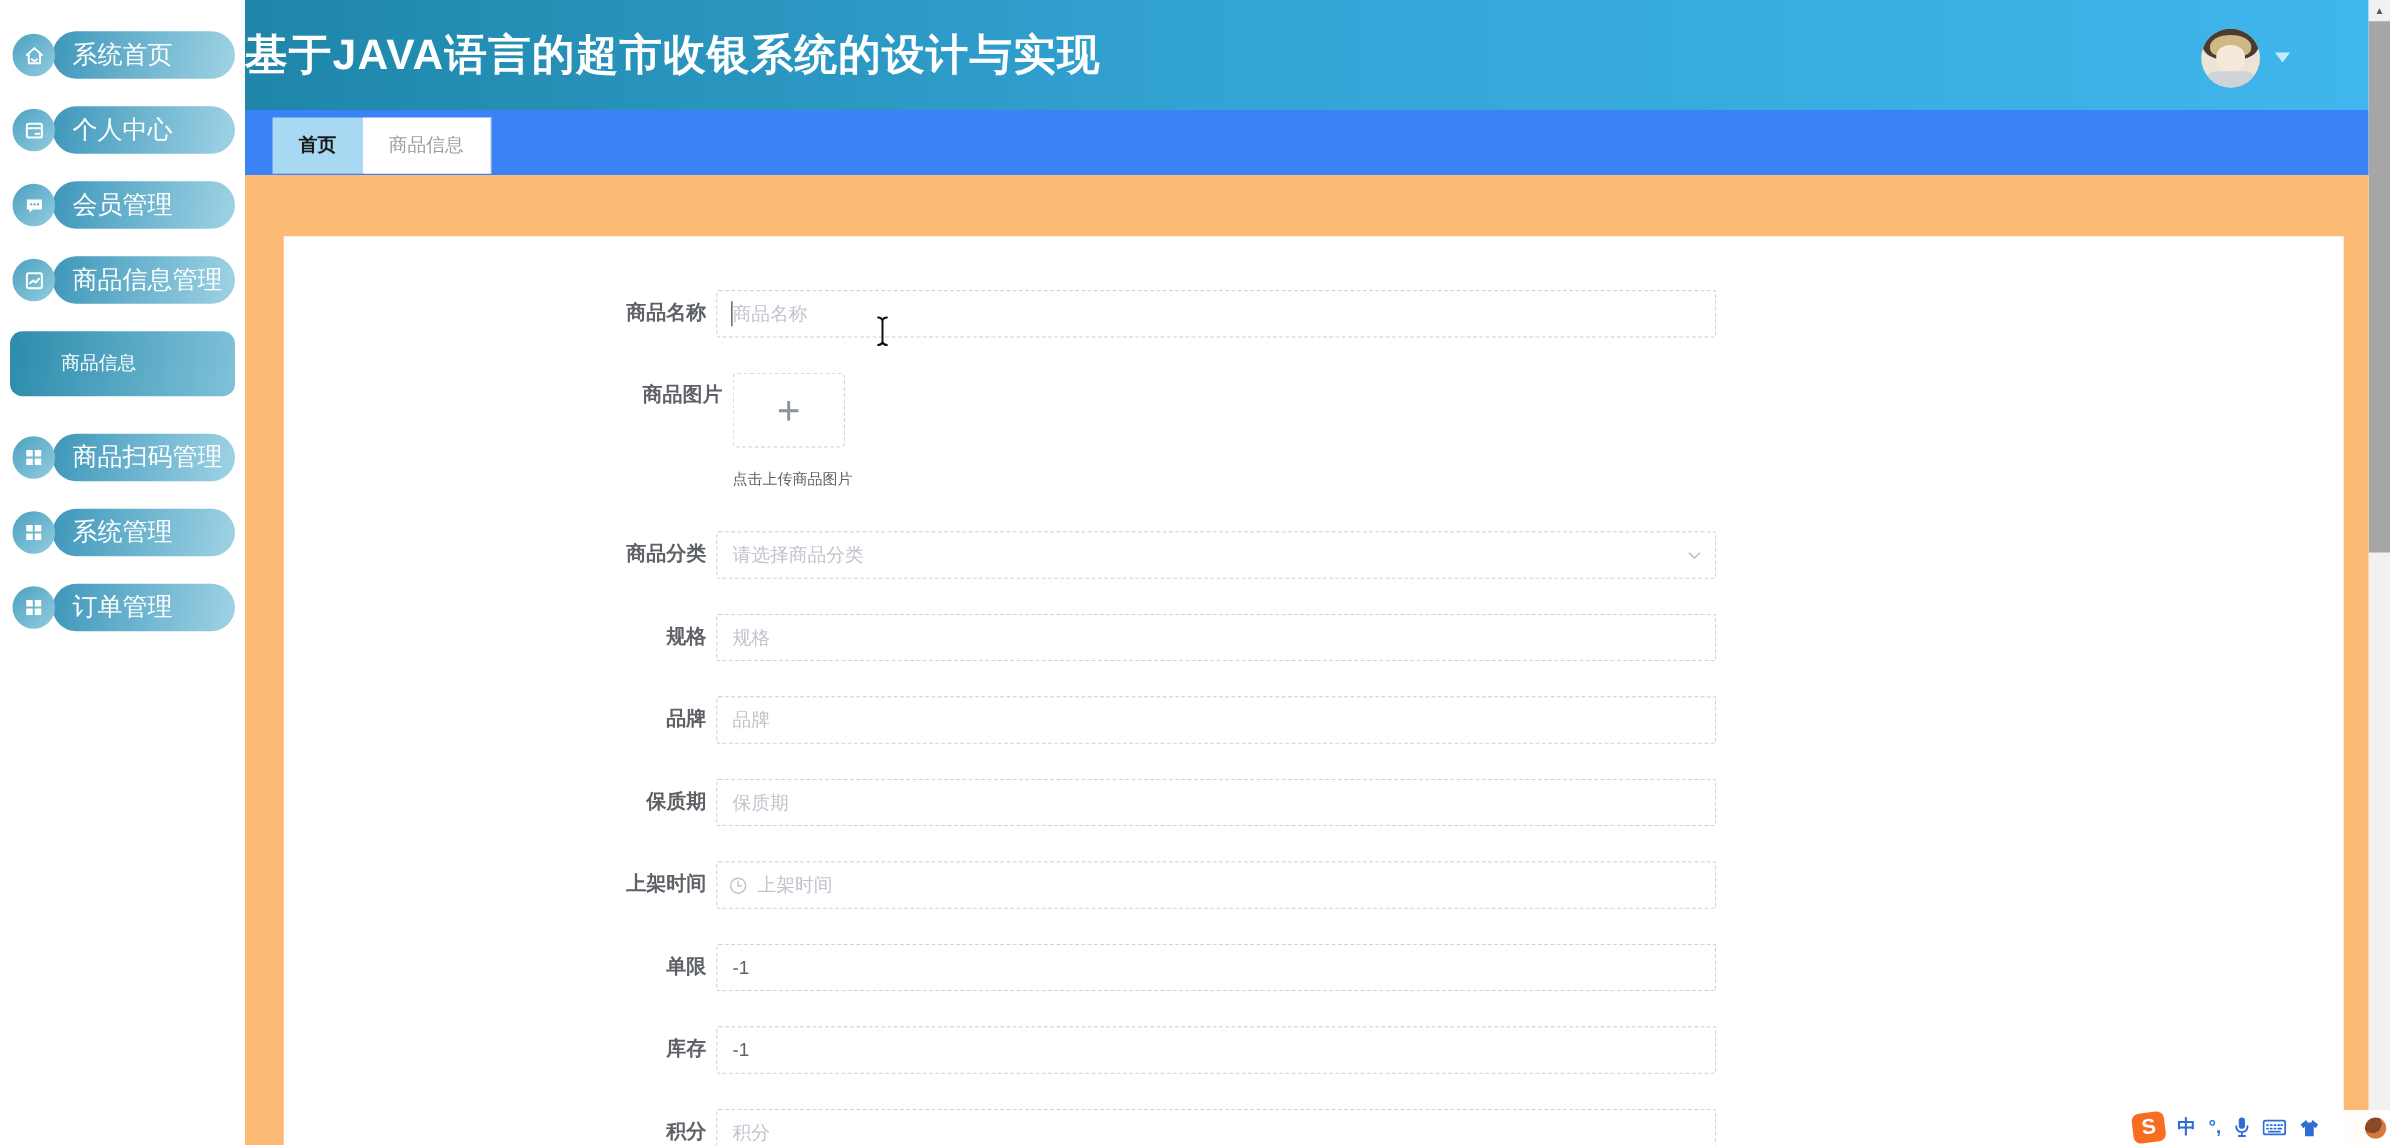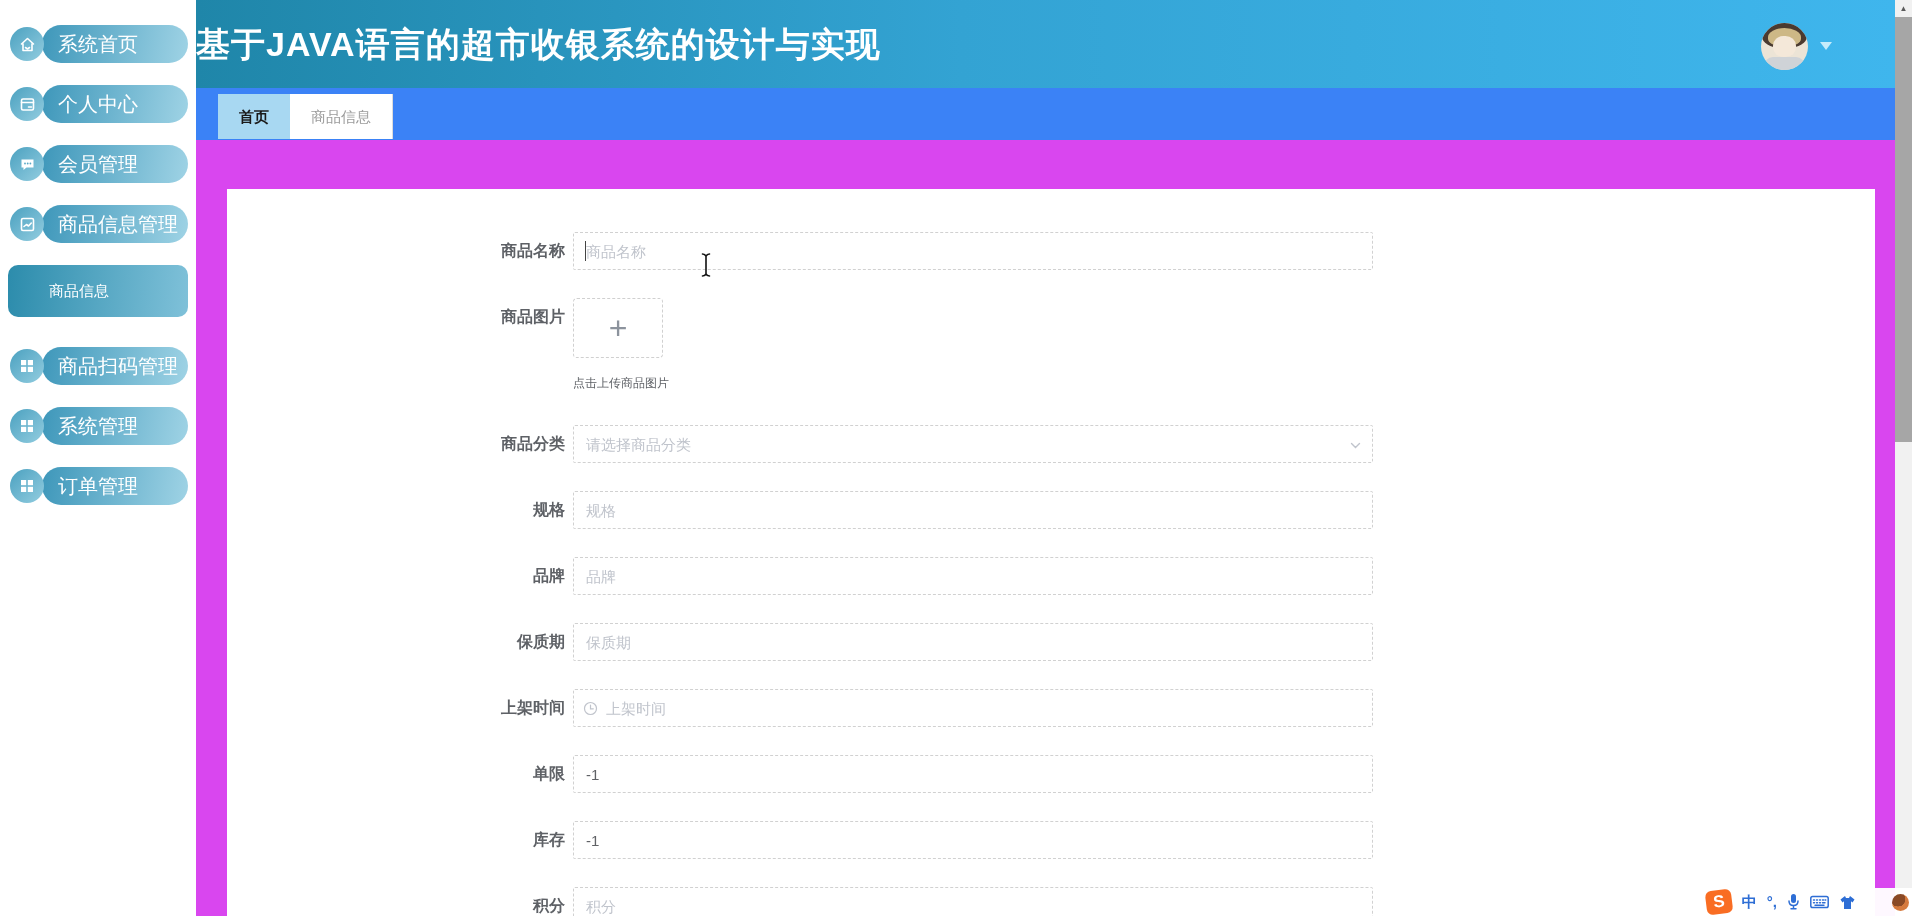--- a/index.html
+++ b/index.html
@@ -42,41 +42,41 @@
                   border-top:8px solid #c6ecfb; cursor:pointer; }
 
   
   #tabstrip { position:absolute; left:196px; top:88px; width:1699px; height:52px; background:#3b82f6;
               display:flex; align-items:center; padding-left:22px; z-index:3; }
   .tab { margin-top:5px; height:45px; line-height:45px; padding:0 21px; font-size:15px; cursor:pointer; }
   .tab.active { background:#a8d8f2; color:#1a1a1a; font-weight:bold; }
   .tab.inactive { background:#fff; color:#9c9c9c; border-right:1px solid #dcdcdc; }
 
   
-  #content { position:absolute; left:196px; top:140px; width:1699px; height:776px; background:#d946ef; }
+  #content { position:absolute; left:196px; top:140px; width:1699px; height:776px; background:#fdba74; }
   #card { margin:49px 20px 0 31px; width:1648px; height:1100px; background:#fff; padding-top:43px; }
 
   .frow { display:flex; margin-bottom:28px; }
   .frow-label { width:346px; text-align:right; padding-right:8px; font-size:16px; font-weight:bold;
                 color:#5e6166; line-height:38px; flex-shrink:0; }
   .fctrl { position:relative; width:800px; }
   .finput { width:800px; height:38px; border:1px dashed #d1d1d1; border-radius:2px; background:#fff;
             padding:0 12px; font-size:15px; color:#606266; outline:none;
             font-family:"Liberation Sans","DejaVu Sans",sans-serif; }
   .finput::placeholder { color:#c0c4cc; opacity:1; }
   .finput.with-icon { padding-left:32px; }
   .ctrl-icon { position:absolute; left:10px; top:12px; pointer-events:none; }
   .sel-caret { position:absolute; right:11px; top:13px; pointer-events:none; }
   .text-caret { position:absolute; left:12px; top:9px; width:1px; height:20px; background:#444; }
 
   .upload-box { width:90px; height:60px; border:1px dashed #d0d0d0; border-radius:4px; background:#fff;
                 display:flex; align-items:center; justify-content:center; cursor:pointer; }
   .upload-plus { font-size:32px; font-weight:300; color:#8c939d; line-height:1; }
   .upload-caption { margin-top:17px; font-size:12px; color:#5e6166; }
-  .frow.upload-row { margin-bottom:33px; }
+  .frow.upload-row { margin-bottom:33px;padding-left:13px; }
 
   
   #scrollbar { position:absolute; right:0; top:0; width:17px; height:916px; background:#f1f1f1; z-index:6; }
   .sb-arrow { position:absolute; left:0; width:17px; height:17px; display:flex; align-items:center;
               justify-content:center; font-size:8px; color:#5a5a5a; background:#f1f1f1; cursor:pointer; }
   #sb-up { top:0; } #sb-down { bottom:0; }
   #sb-thumb { position:absolute; left:0; top:17px; width:17px; height:425px; background:#a6a6a6; cursor:pointer; }
 
   
   #taskbar { position:absolute; right:0; bottom:0; height:28px; z-index:10; display:flex; gap:10px;

